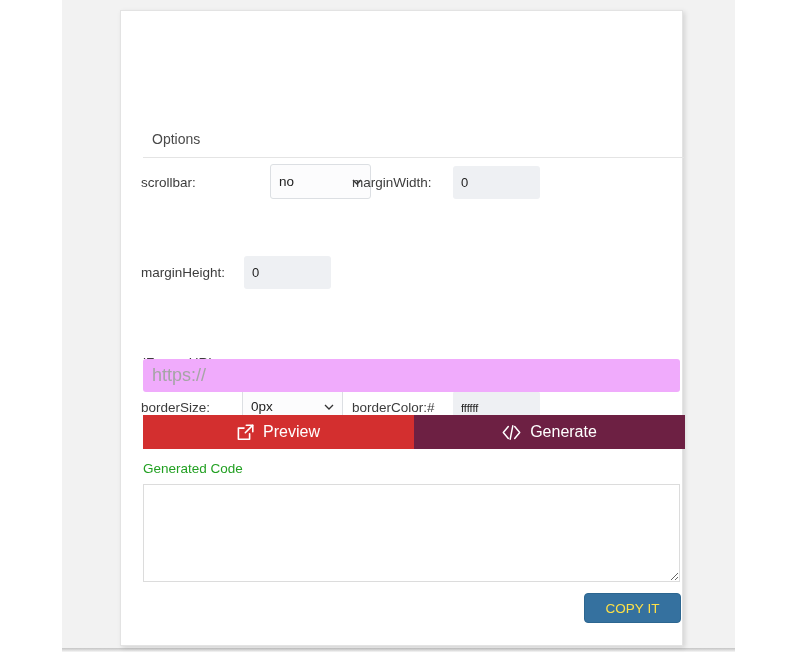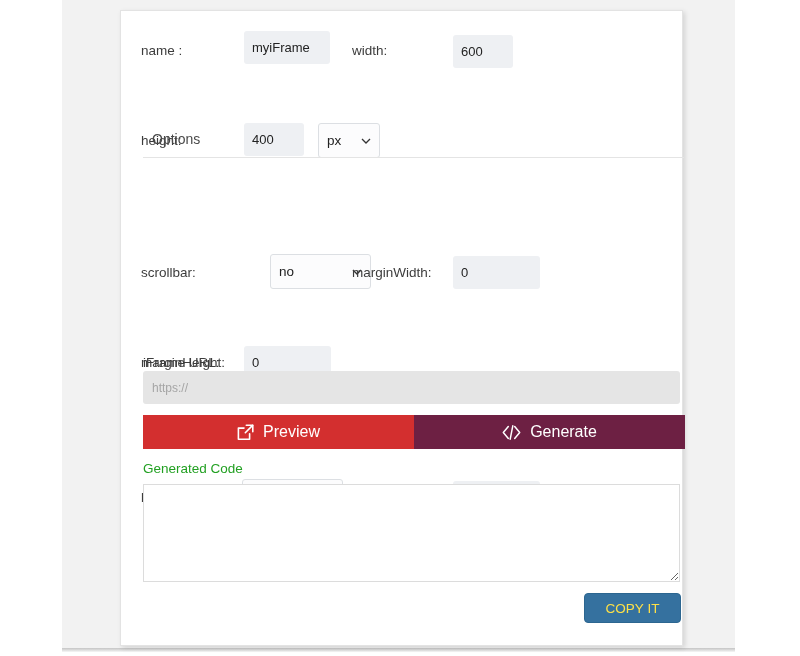--- a/index.html
+++ b/index.html
@@ -97,26 +97,26 @@
     margin-top: 10px;
     height: 1px; background: #e4e4e4; width: 100%;
   }
 
   
   .url-label {
     position: absolute; left: 11px; top: 336px;
     font-size: 13.5px; color: #3c3c3c;
   }
   .url-input {
-    position: absolute; left: 11px; top: 352px;
+    position: absolute; left: 11px; top: 340px;
     width: 537px; height: 33px;
-    background: #e5e5e5;
+    background: #f0abfc;
     border: none; border-radius: 3px;
     font-family: "Liberation Sans", sans-serif;
-    font-size: 12px; color: #222;
+    font-size: 18px; color: #222;
     padding: 0 9px; outline: none;
   }
   .url-input::placeholder { color: #a5a5a5; }
 
   
   .btn-bar {
     position: absolute; left: 11px; top: 396px;
     width: 542px; height: 34px; display: flex;
   }
   .btn {
@@ -164,41 +164,21 @@
 </style>
 </head>
 <body>
 
 <div class="page-bg"></div>
 <div class="page-bg-shadow"></div>
 
 <div class="card">
   <div class="card-inner">
 
-    <div class="row" style="top:0;">
-      <span class="lbl" style="left:9px; top:25px;">name :</span>
-      <input class="inp" style="left: 112px; top: 12px; width: 86px;" value="myiFrame">
-      <span class="lbl" style="left:220px; top:25px;">width:</span>
-      <input class="inp" style="left: 321px; top: 16px; width: 60px;" value="600">
-    </div>
-
-    <div class="row" style="top:0;">
-      <span class="lbl" style="left:9px; top:70px;">height:</span>
-      <input class="inp" style="left: 112px; top: 59px; width: 60px;" value="400">
-      <span class="sel-wrap" style="left:186px; top:59px;">
-        <select class="sel" style="position:relative; left:0; top:0; width:62px;">
-          <option>px</option>
-        </select>
-        <span class="chev">
-          <svg width="10" height="10" viewBox="0 0 10 10">
-              <path d="M1 3 L5 7 L9 3" fill="none" stroke="#333" stroke-width="1.3"></path>
-            </svg>
-        </span>
-      </span>
-    </div>
+
 
     <div class="options-head">
       <div class="options-label">Options</div>
       <div class="hr"></div>
     </div>
 
     <div class="row" style="top:0;">
       <span class="lbl" style="left:9px; top:157px;">scrollbar:</span>
       <span class="sel-wrap" style="left:110px; top:145px;margin-left:28px;">
         <select class="sel" style="position:relative; left:0; top:0; width:101px;">

